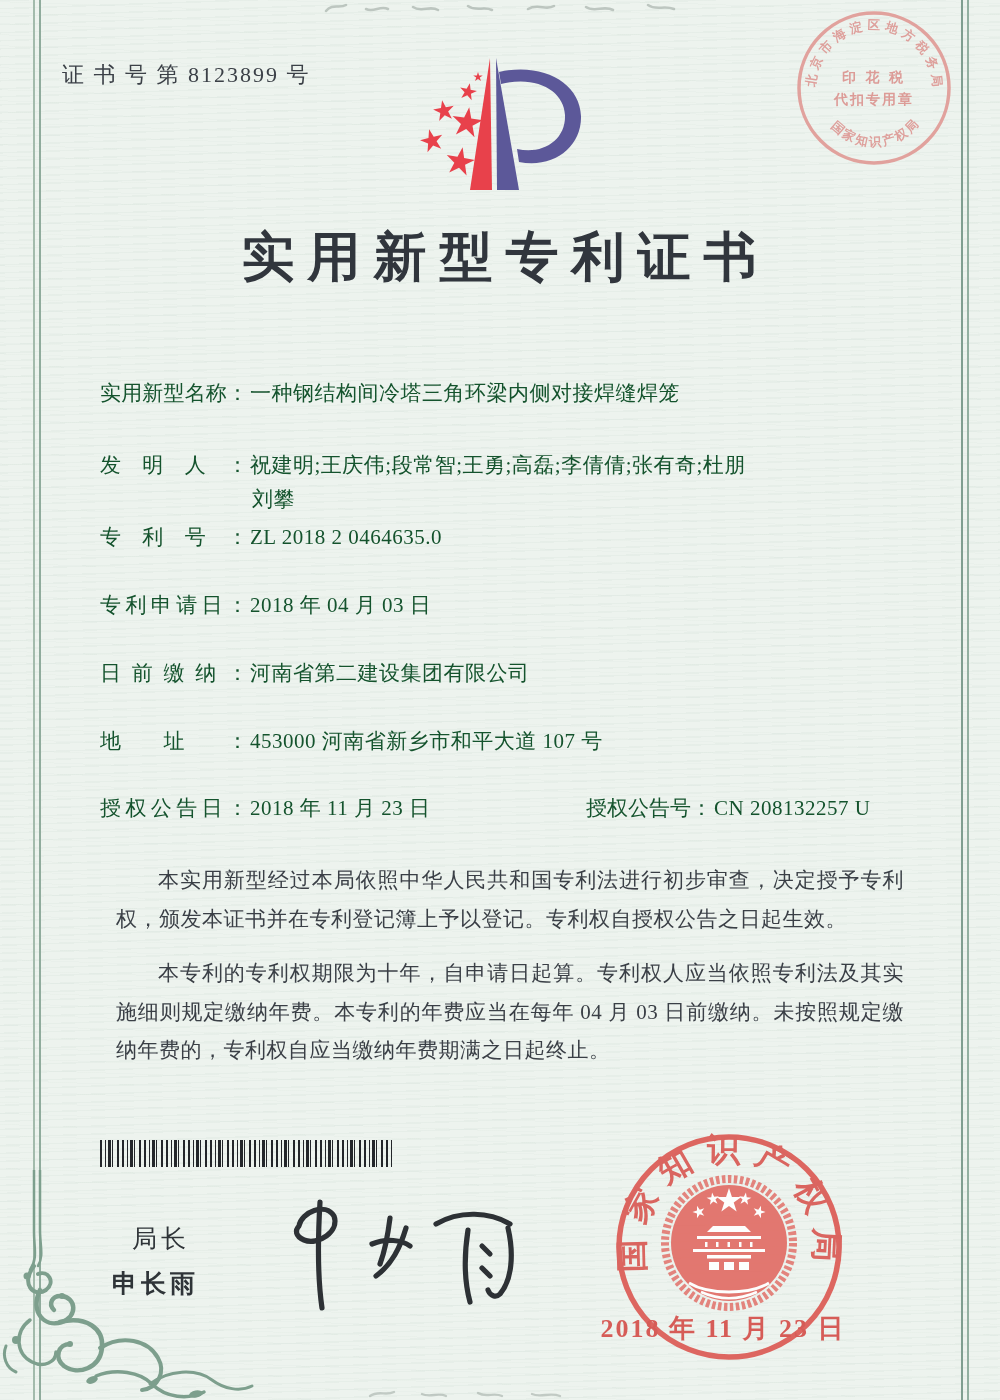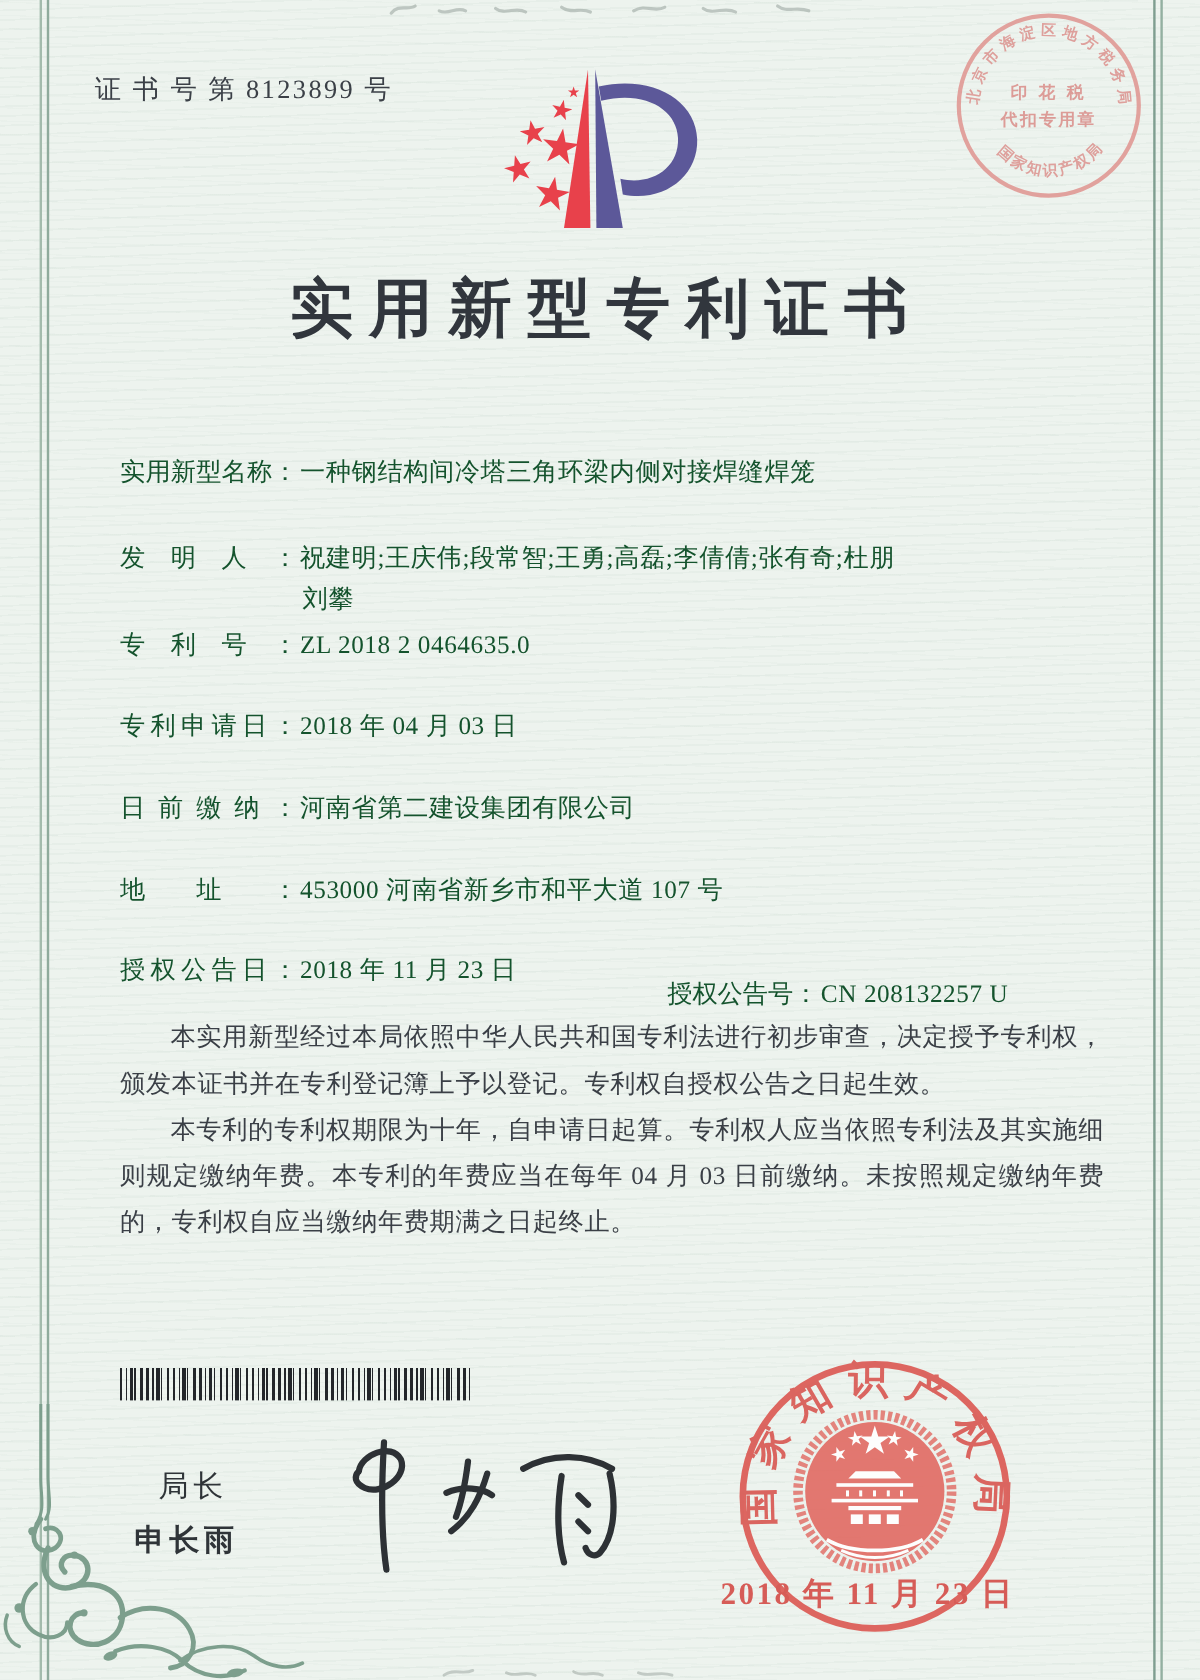--- a/index.html
+++ b/index.html
@@ -15,42 +15,42 @@
     background:
       repeating-linear-gradient(178deg, rgba(140,172,155,.07) 0 1.5px, rgba(255,255,255,0) 1.5px 8px),
       repeating-linear-gradient(2deg, rgba(140,172,155,.04) 0 1px, rgba(255,255,255,0) 1px 11px);
   }
   .bl{position:absolute;top:0;bottom:0;width:1.6px;}
   .bl.l1{left:33px;background:#a3bbac;}
   .bl.l2{left:39px;background:#8fab9c;}
   .bl.r1{left:961px;background:#7f9e90;}
   .bl.r2{left:967px;background:#93b0a1;}
 
-  .certno{position:absolute;left:79px;top:60px;font-size:22px;letter-spacing:2px;color:#3b4047;}
+  .certno{position:absolute;left:62px;top:60px;font-size:22px;letter-spacing:2px;color:#3b4047;}
   .title{
     position:absolute;left:0;right:0;top:222px;text-align:center;
     font-size:53px;font-weight:700;letter-spacing:13px;padding-left:11px;color:#31363d;
   }
   .logo{position:absolute;left:383px;top:50px;width:215px;height:155px;}
   .taxseal{position:absolute;left:790px;top:6px;width:170px;height:170px;opacity:.85;}
   .ghost-top{position:absolute;left:318px;top:0;width:370px;height:18px;}
   .ghost-bottom{position:absolute;left:360px;top:1386px;width:230px;height:14px;}
 
   .frow{position:absolute;left:100px;right:80px;font-size:21px;line-height:30px;color:#14532d;}
   .flabel{display:inline-block;width:148px;text-align:justify;text-align-last:justify;vertical-align:top;}
   .fvalue{display:inline-block;margin-left:2px;letter-spacing:.5px;vertical-align:top;}
   .frow.sub{left:250px;}
-  .frow.grant2{left:556px;margin-top:20px;}
+  .frow.grant2{left:586px;}
   .frow.grant2 .flabel{width:auto;text-align-last:auto;}
 
   .body-text{
     position:absolute;left:100px;right:80px;top:845px;
     font-size:21px;line-height:38.5px;text-align:justify;letter-spacing:.5px;color:#3a3f46;
   }
-  .body-text p{margin:0;text-indent:2em;}
+  .body-text p{margin:16px;text-indent:2em;}
 
   .barcode{
     position:absolute;left:100px;top:1140px;width:292px;height:27px;
     background:repeating-linear-gradient(90deg,
       #23262a 0 2px, rgba(0,0,0,0) 2px 5px,
       #23262a 5px 6px, rgba(0,0,0,0) 6px 8px,
       #23262a 8px 11px, rgba(0,0,0,0) 11px 12px,
       #23262a 12px 13px, rgba(0,0,0,0) 13px 17px,
       #23262a 17px 19px, rgba(0,0,0,0) 19px 22px);
   }

